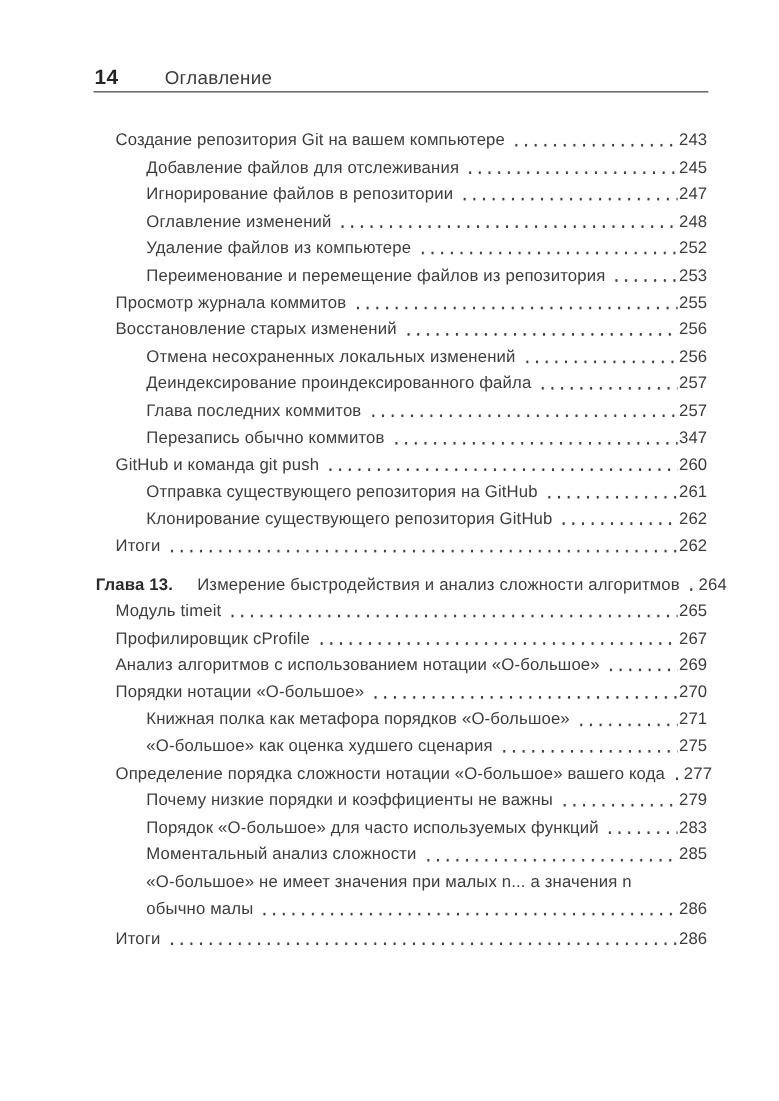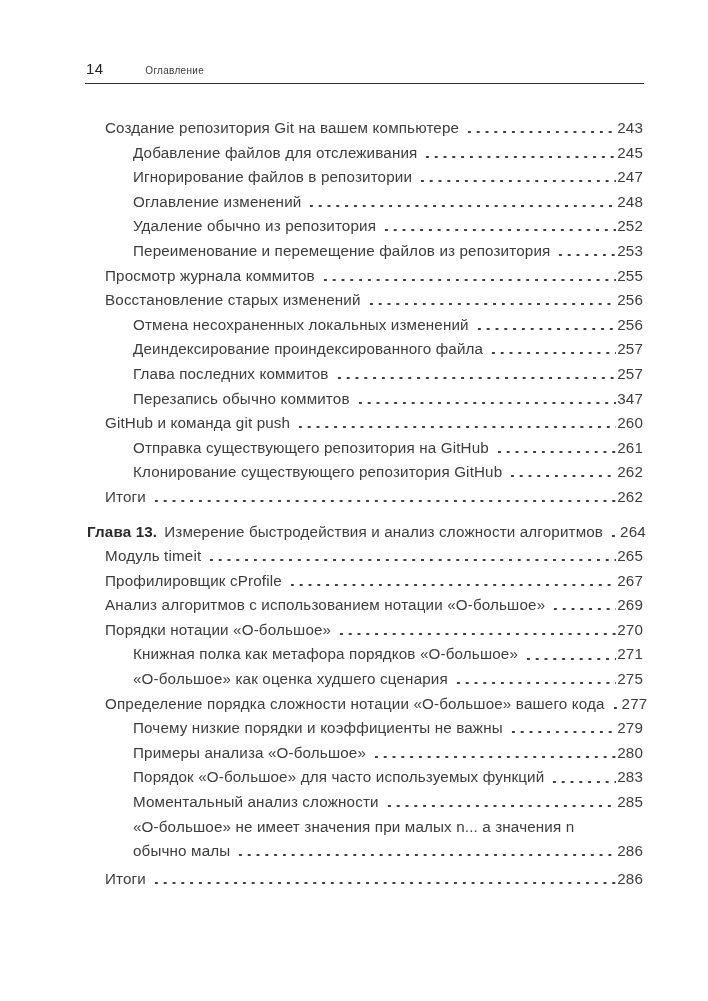--- a/index.html
+++ b/index.html
@@ -17,29 +17,29 @@
   }
   
   .header {
     position: absolute;
     left: 86px; top: 60px;
     width: 558px;
     display: flex;
     align-items: baseline;
   }
   .hdr-num {
-    font-size: 15px;
-    font-weight: normal;
+    font-size: 19px;
+    font-weight: bold;
     color: #242424;
     letter-spacing: 0.3px;
     text-align: center;
   }
   .hdr-title {
     margin-left: 42px;
-    font-size: 10px;
+    font-size: 17px;
     color: #3a3a3a;
     letter-spacing: 0.3px;
   }
   .hdr-rule {
     position: absolute;
     left: 85px; top: 83px;
     width: 559px; height: 0;
     border-top: 1.6px solid #2e2e2e;
   }
   
@@ -56,21 +56,21 @@
     line-height: 24.6px;
     white-space: nowrap;
   }
   .row.lvl1 { padding-left: 18px; }
   .row.lvl2 { padding-left: 46px; }
   .row.space-before { margin-top: 10px; }
   .row.space-small { margin-top: 3px; }
   .chap-prefix {
     font-weight: bold;
     color: #2b2b2b;
-    margin-right: 7px;
+    margin-right: 22px;
     text-align: center;
   }
   .t { color: #3d3d3d; }
   .dots {
     flex: 1;
     min-width: 10px;
     margin-left: 6px;
     margin-right: 1px;
     background-image: radial-gradient(circle, #3f3f3f 1.15px, rgba(0,0,0,0) 1.35px);
     background-size: 8.8px 4px;
@@ -108,21 +108,21 @@
         <span class="t">Игнорирование файлов в репозитории</span>
         <span class="dots"></span>
         <span class="pg">247</span>
       </div>
       <div class="row lvl2">
         <span class="t">Оглавление изменений</span>
         <span class="dots"></span>
         <span class="pg">248</span>
       </div>
       <div class="row lvl2">
-        <span class="t">Удаление обычно из репозитория</span>
+        <span class="t">Удаление файлов из компьютере</span>
         <span class="dots"></span>
         <span class="pg">252</span>
       </div>
       <div class="row lvl2">
         <span class="t">Переименование и перемещение файлов из репозитория</span>
         <span class="dots"></span>
         <span class="pg">253</span>
       </div>
       <div class="row lvl1">
         <span class="t">Просмотр журнала коммитов</span>
@@ -214,25 +214,20 @@
         <span class="t">Определение порядка сложности нотации «О-большое» вашего кода</span>
         <span class="dots"></span>
         <span class="pg">277</span>
       </div>
       <div class="row lvl2">
         <span class="t">Почему низкие порядки и коэффициенты не важны</span>
         <span class="dots"></span>
         <span class="pg">279</span>
       </div>
       <div class="row lvl2">
-        <span class="t">Примеры анализа «О-большое»</span>
-        <span class="dots"></span>
-        <span class="pg">280</span>
-      </div>
-      <div class="row lvl2">
         <span class="t">Порядок «О-большое» для часто используемых функций</span>
         <span class="dots"></span>
         <span class="pg">283</span>
       </div>
       <div class="row lvl2">
         <span class="t">Моментальный анализ сложности</span>
         <span class="dots"></span>
         <span class="pg">285</span>
       </div>
       <div class="row lvl2">

